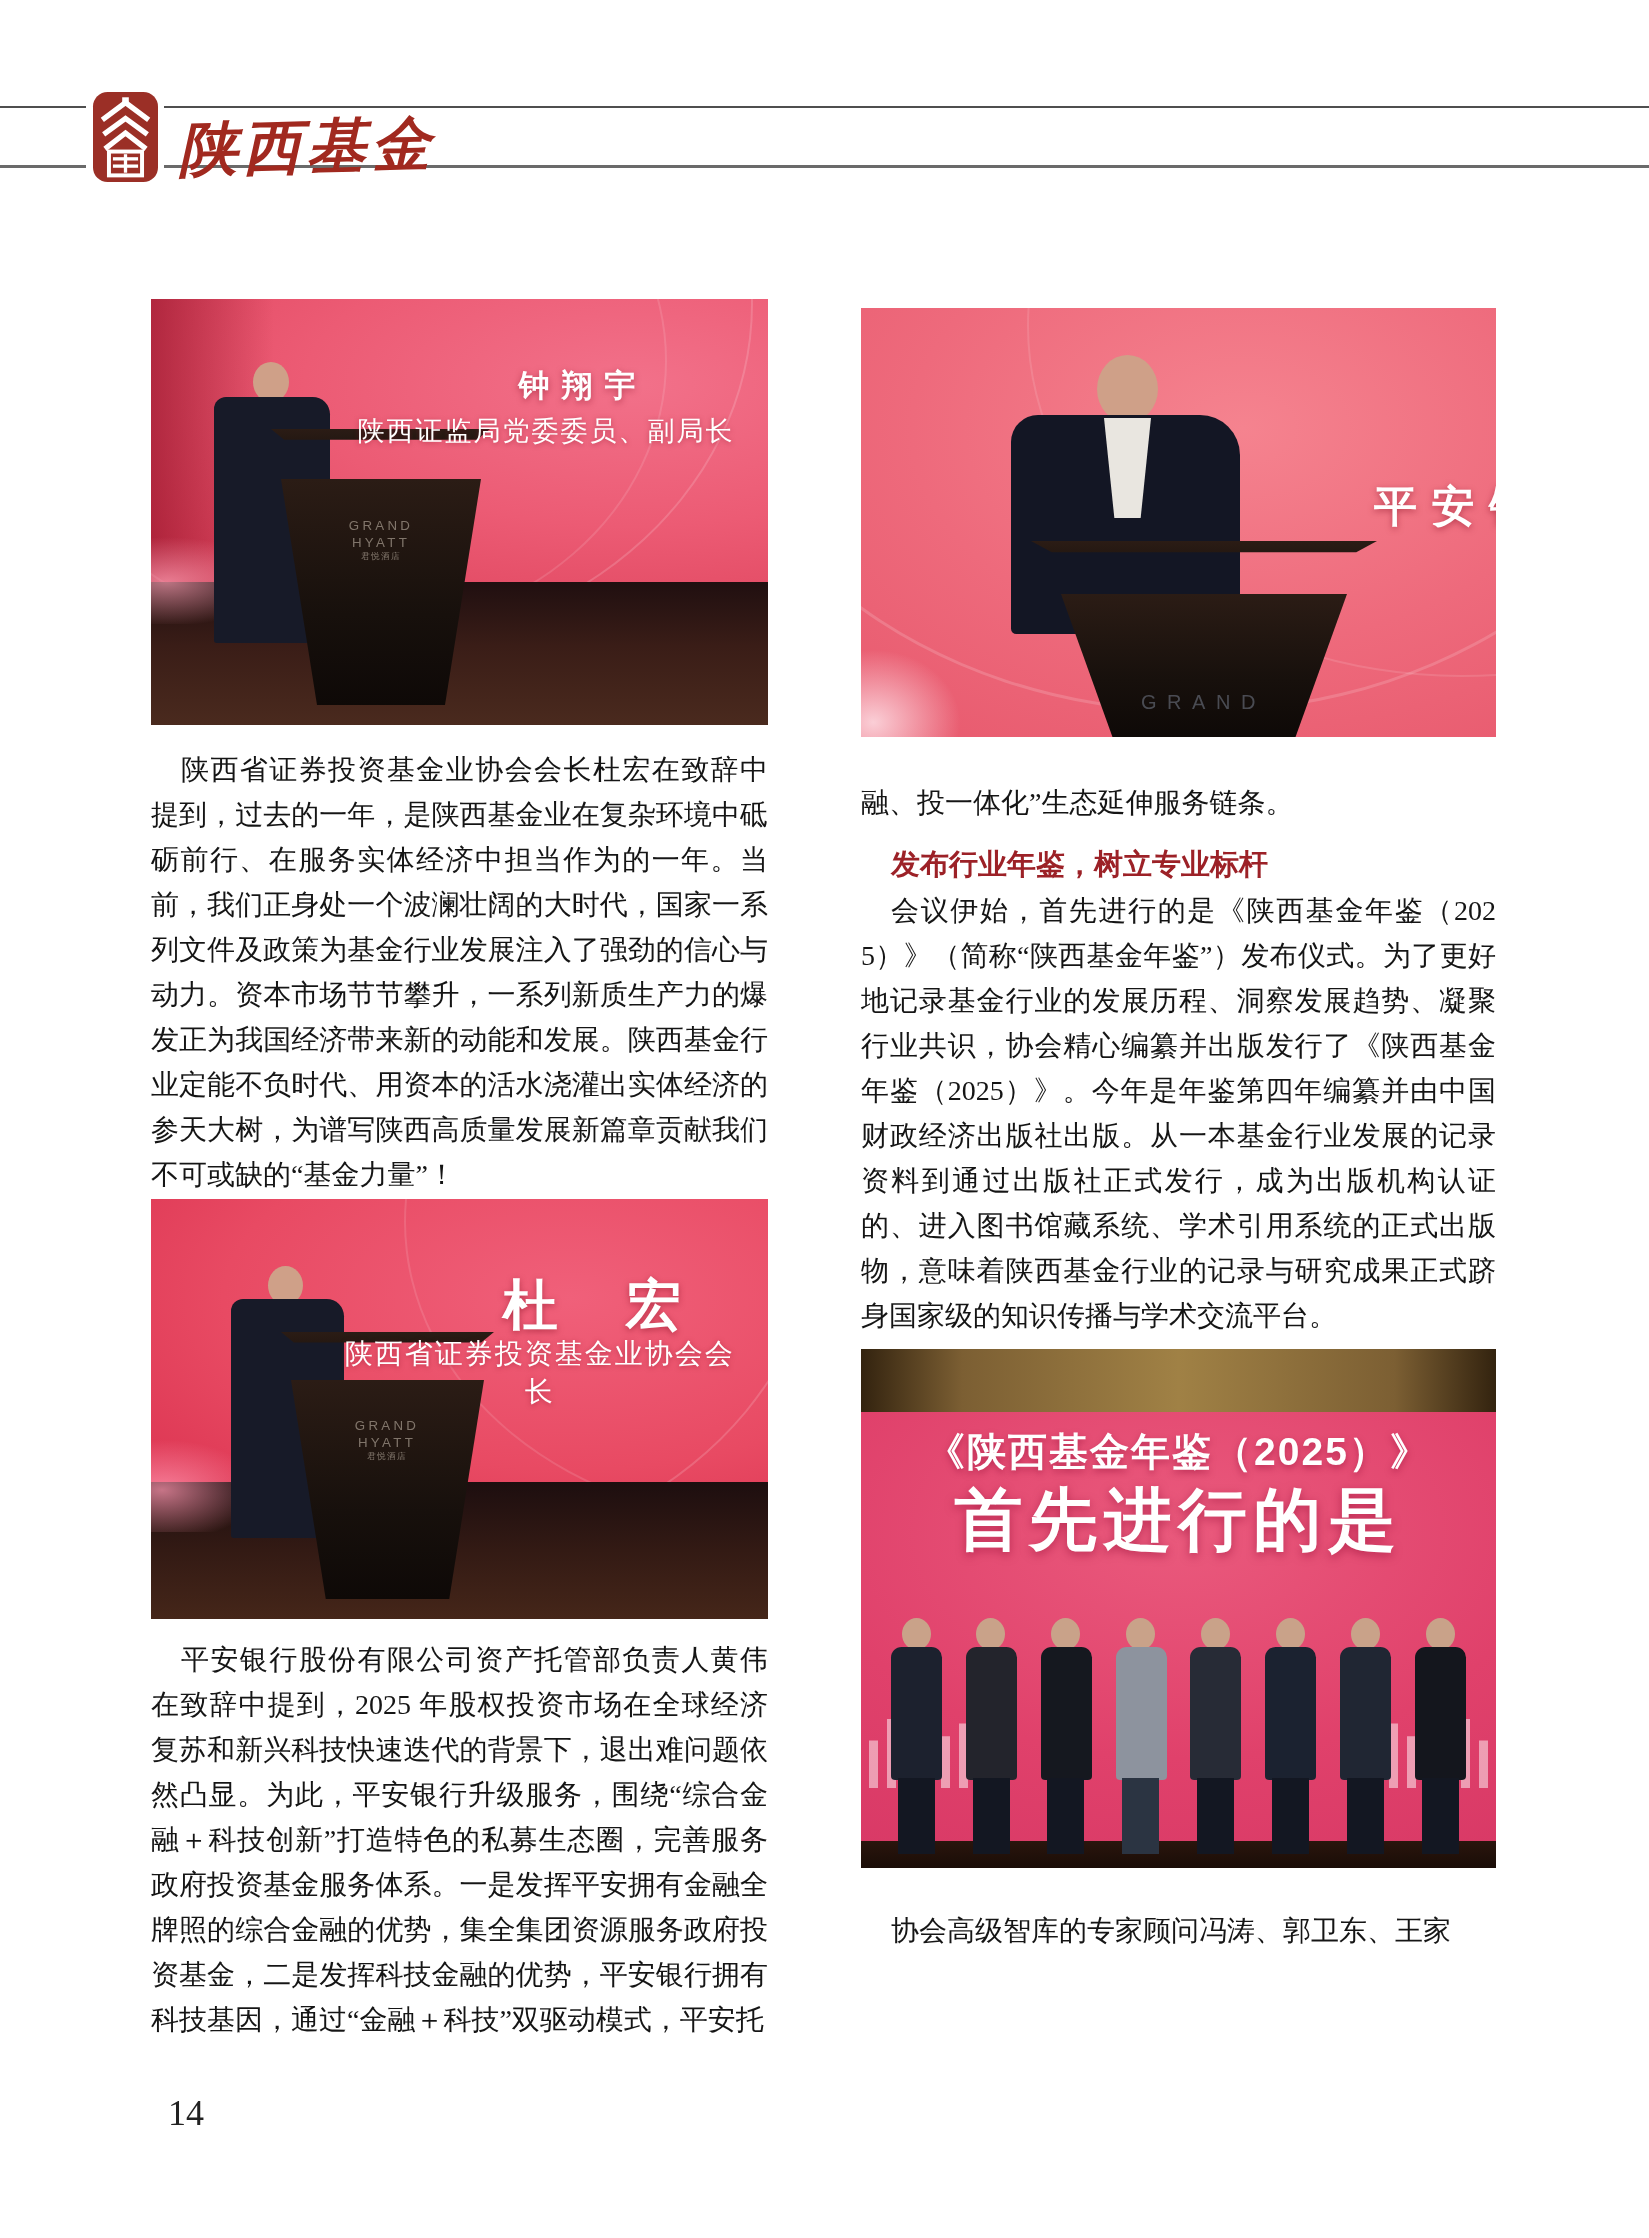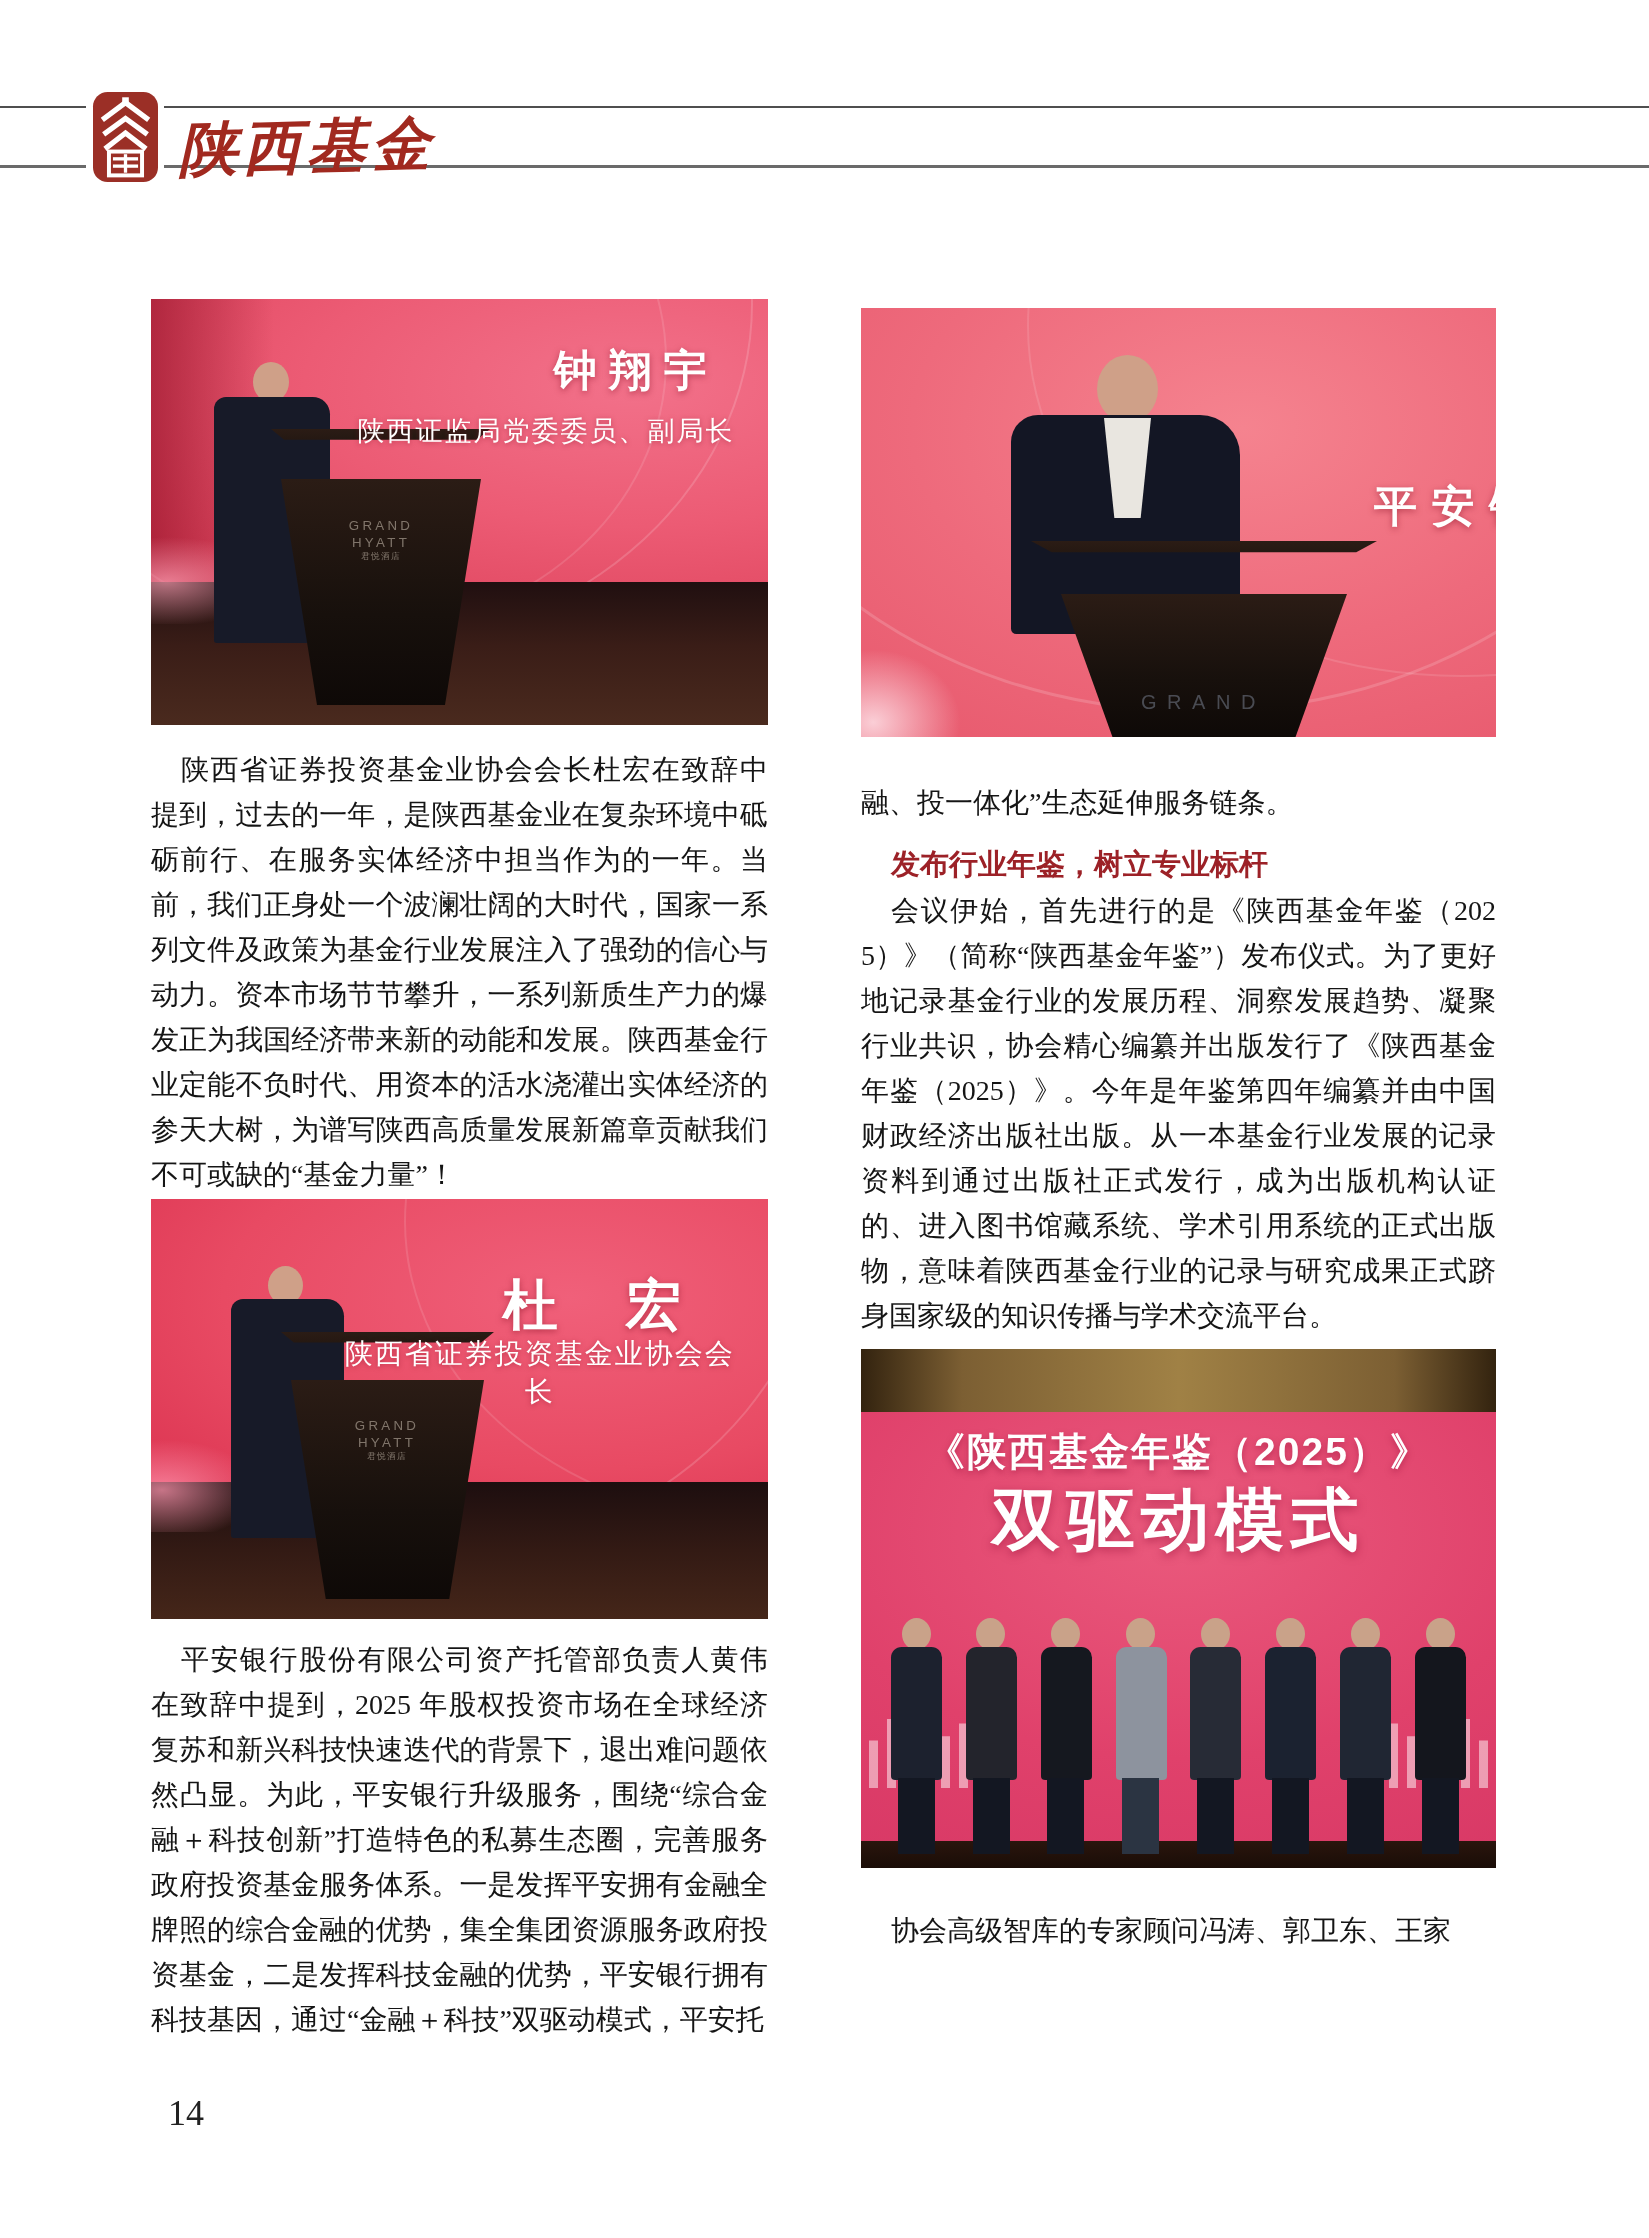--- a/index.html
+++ b/index.html
@@ -141,21 +141,21 @@
         <div class="head" style="left:39px;top:0;width:36px;height:40px;"></div>
         <div class="torso" style="left:0;top:35px;width:116px;height:246px;"></div>
       </div>
       <div class="podium podium-top" style="left:120px;top:130px;width:219px;height:60px;"></div>
       <div class="podium podium-body" style="left:130px;top:180px;width:200px;height:226px;"></div>
       <div class="podium-label" style="left:170px;top:219px;width:120px;font-size:13.3px;letter-spacing:3.3px;">
         <div>GRAND</div>
         <div>HYATT</div>
         <div style="font-size:8.6px;letter-spacing:1.3px;">君悦酒店</div>
       </div>
-      <div class="screen-name" style="left:48%;top:43px;width:44%;font-size:43px;letter-spacing:12px;text-align:right;">钟翔宇</div>
+      <div class="screen-name" style="left:48%;top:66px;width:44%;font-size:31px;letter-spacing:12px;">钟翔宇</div>
       <div class="screen-sub" style="left:33%;top:114px;width:62%;font-size:27px;letter-spacing:2px;">陕西证监局党委委员、副局长</div>
     </figure>
 
     <p class="body indent h670">陕西省证券投资基金业协会会长杜宏在致辞中提到，过去的一年，是陕西基金业在复杂环境中砥砺前行、在服务实体经济中担当作为的一年。当前，我们正身处一个波澜壮阔的大时代，国家一系列文件及政策为基金行业发展注入了强劲的信心与动力。资本市场节节攀升，一系列新质生产力的爆发正为我国经济带来新的动能和发展。陕西基金行业定能不负时代、用资本的活水浇灌出实体经济的参天大树，为谱写陕西高质量发展新篇章贡献我们不可或缺的“基金力量”！</p>
 
     <figure class="photo photo2">
       <div class="screen"></div>
       <div class="arc" style="left:-200px;top:-333px;width:865px;height:698px;"></div>
       <div class="arc" style="left:253px;top:-279px;width:732px;height:599px;border-color:rgba(255,255,255,.12);"></div>
       <div class="floor"></div>
@@ -202,21 +202,21 @@
     <h3 class="red-heading" style="margin-bottom:1.3px;">发布行业年鉴，树立专业标杆</h3>
 
     <p class="body indent h670" style="margin-bottom:14.6px;">会议伊始，首先进行的是《陕西基金年鉴（2025）》（简称“陕西基金年鉴”）发布仪式。为了更好地记录基金行业的发展历程、洞察发展趋势、凝聚行业共识，协会精心编纂并出版发行了《陕西基金年鉴（2025）》。今年是年鉴第四年编纂并由中国财政经济出版社出版。从一本基金行业发展的记录资料到通过出版社正式发行，成为出版机构认证的、进入图书馆藏系统、学术引用系统的正式出版物，意味着陕西基金行业的记录与研究成果正式跻身国家级的知识传播与学术交流平台。</p>
 
     <figure class="photo photo4">
       <div class="ceiling"></div>
       <div class="screen4"></div>
       <div class="skyline left"></div>
       <div class="skyline right"></div>
       <div class="p4line1">《陕西基金年鉴（2025）》</div>
-      <div class="p4line2">双驱动模式</div>
+      <div class="p4line2">首先进行的是</div>
       <div class="p4people">
         <div class="p4person">
             <div class="head"></div>
             <div class="torso"></div>
             <div class="legs"></div>
           </div>
         <div class="p4person">
             <div class="head"></div>
             <div class="torso"></div>
             <div class="legs"></div>

